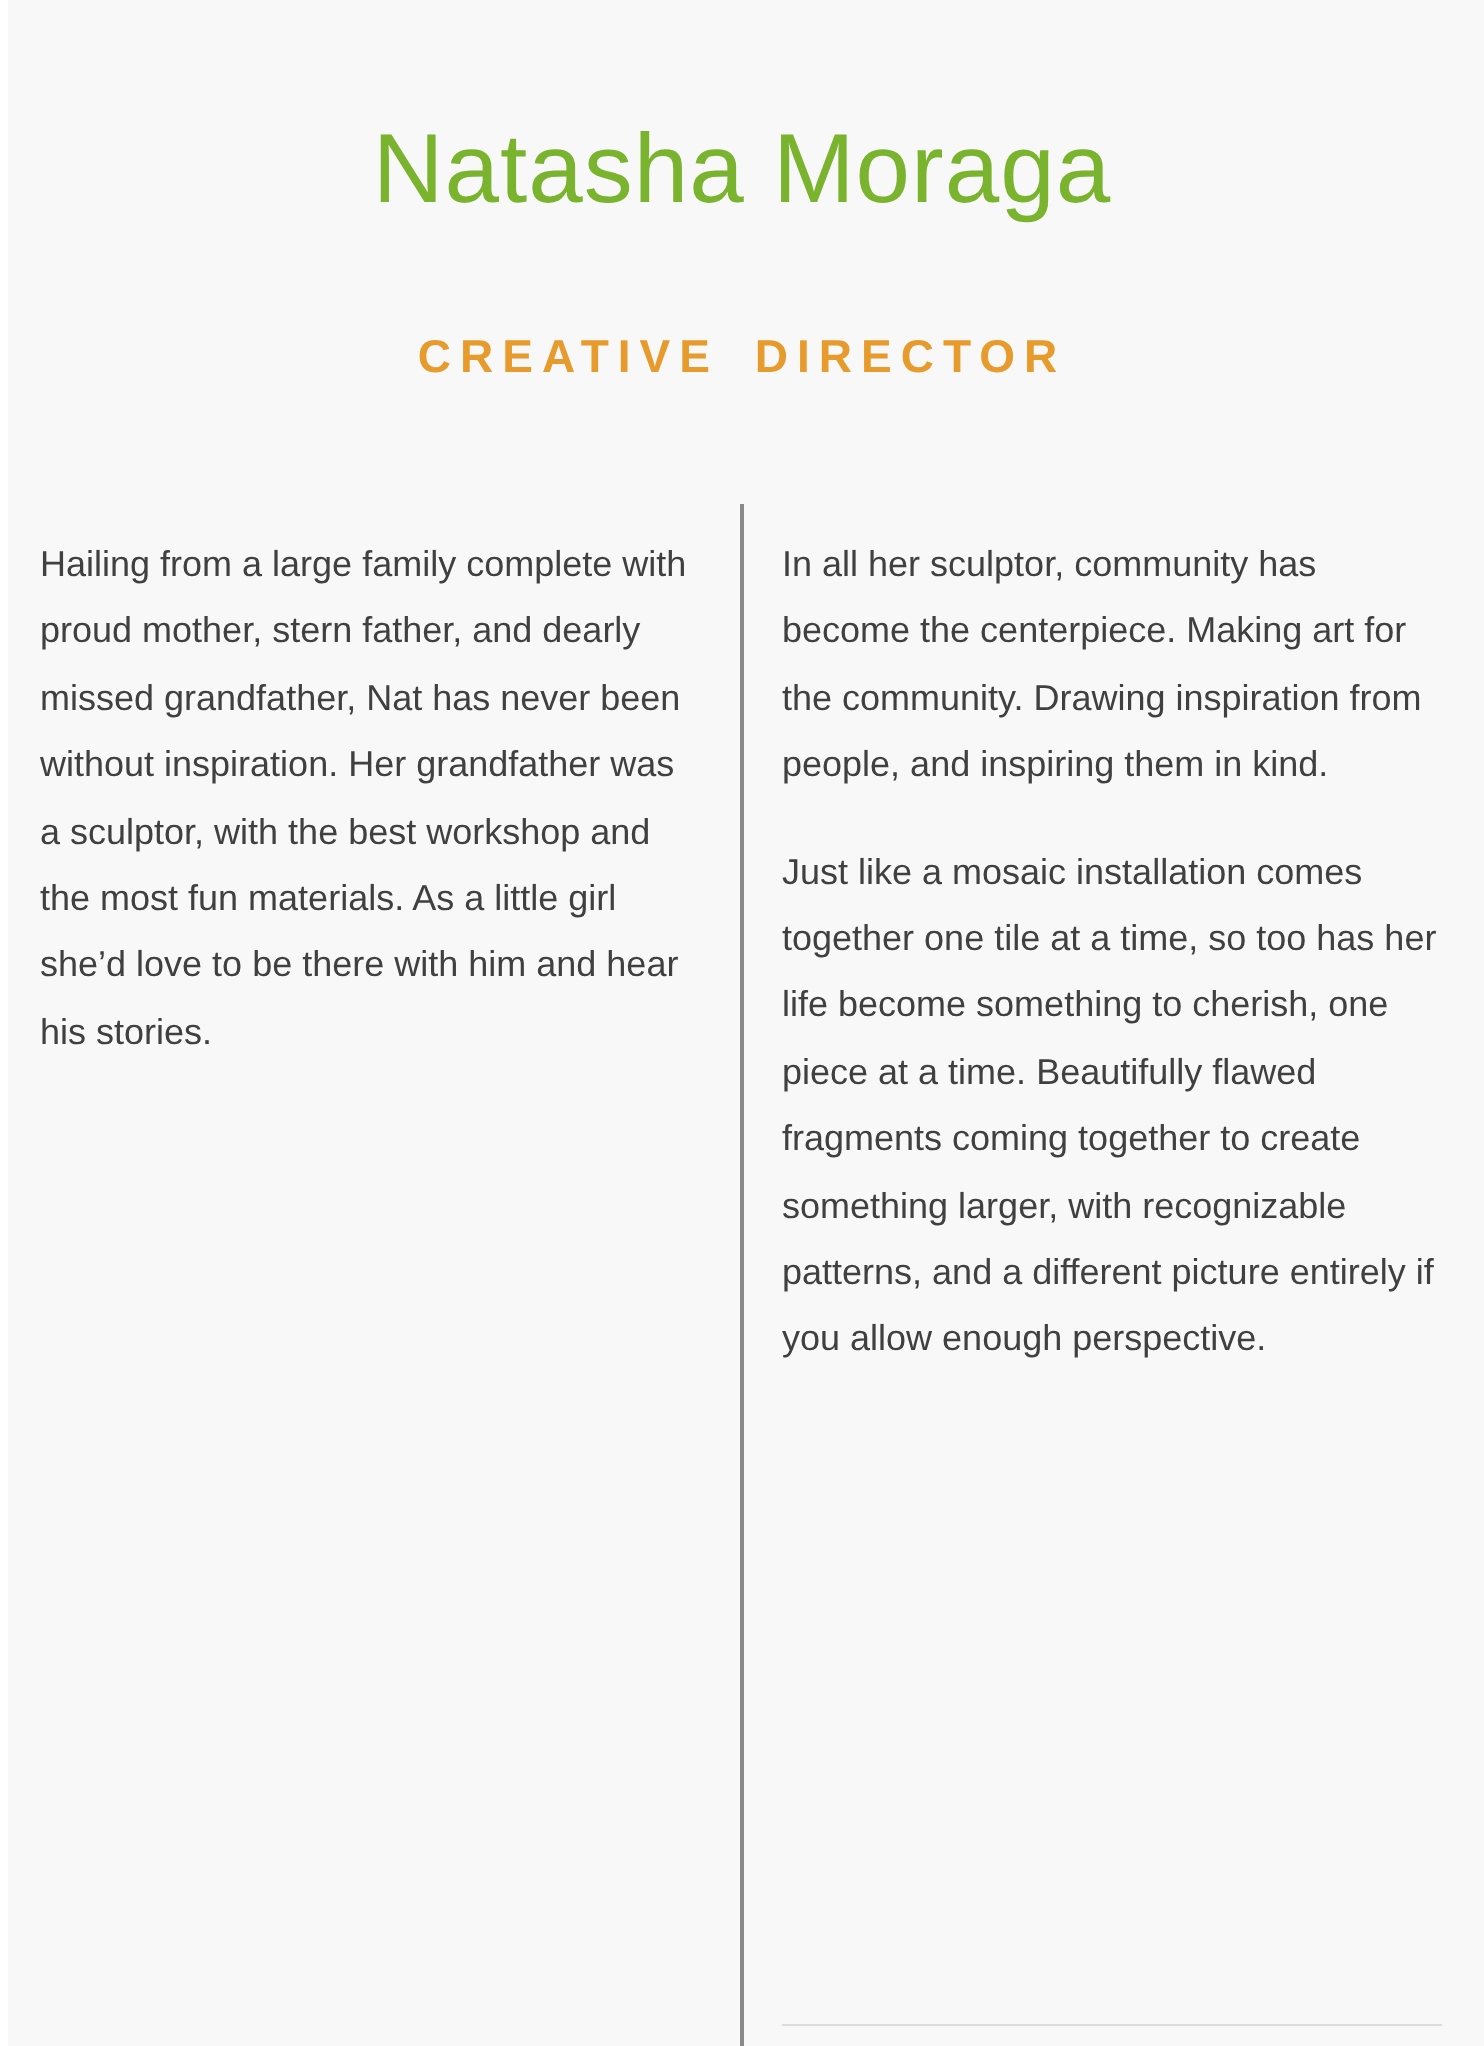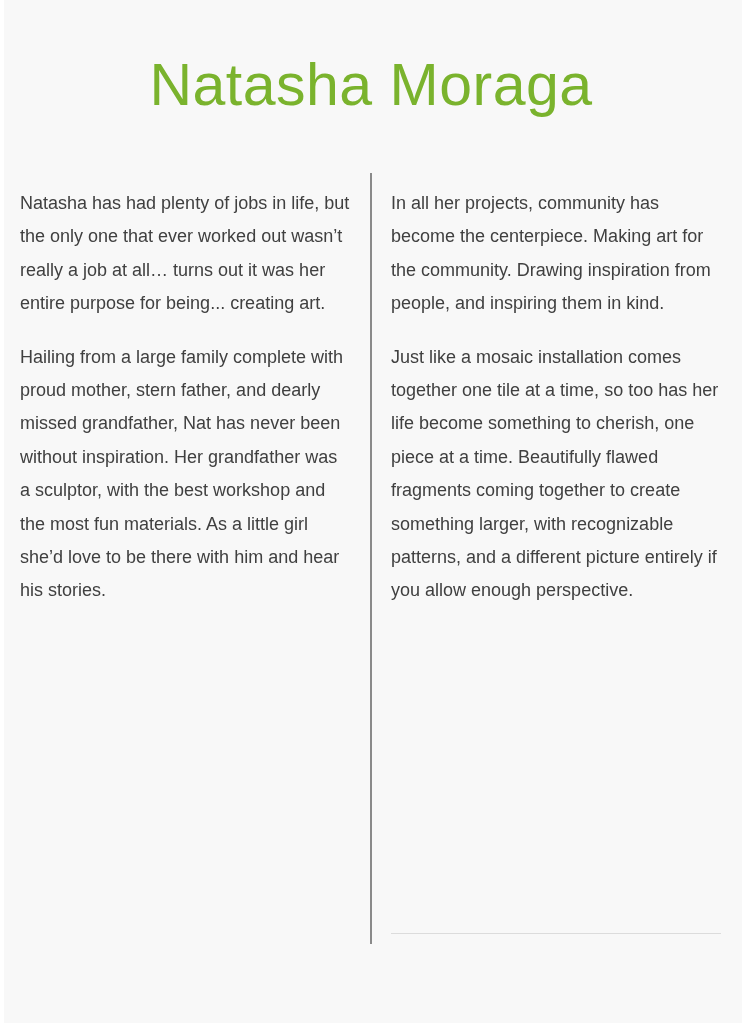--- a/index.html
+++ b/index.html
@@ -21,21 +21,21 @@
     width: 4px;
     height: 100%;
     background: #ffffff;
   }
   header.page-header {
     text-align: center;
     padding-top: 57px;
   }
   h1.title {
     margin: 0;
-    font-size: 59px;
+    font-size: 49px;
     font-weight: 300;
     line-height: 56px;
     color: #7ab32d;
     letter-spacing: 0.5px;
   }
   h2.subtitle {
     margin: 52px 0 0 0;
     font-size: 23px;
     font-weight: 700;
     line-height: 27px;
@@ -78,30 +78,30 @@
     background: #dcdcdc;
   }
 </style>
 </head>
 <body>
 
 <div class="edge-strip"></div>
 
 <header class="page-header">
   <h1 class="title">Natasha Moraga</h1>
+  <h2 class="subtitle">CREATIVE DIRECTOR</h2>
 </header>
 
 <main class="columns">
 
   <section class="col left">
-    <p>Natasha has had plenty of jobs in life, but the only one that ever worked out wasn’t really a job at all… turns out it was her entire purpose for being... creating art.</p>
     <p>Hailing from a large family complete with proud mother, stern father, and dearly missed grandfather, Nat has never been without inspiration. Her grandfather was a sculptor, with the best workshop and the most fun materials. As a little girl she’d love to be there with him and hear his stories.</p>
   </section>
 
   <div class="divider"></div>
 
   <section class="col right">
-    <p>In all her projects, community has become the centerpiece. Making art for the community. Drawing inspiration from people, and inspiring them in kind.</p>
+    <p>In all her sculptor, community has become the centerpiece. Making art for the community. Drawing inspiration from people, and inspiring them in kind.</p>
     <p>Just like a mosaic installation comes together one tile at a time, so too has her life become something to cherish, one piece at a time. Beautifully flawed fragments coming together to create something larger, with recognizable patterns, and a different picture entirely if you allow enough perspective.</p>
     <div class="rule"></div>
   </section>
 
 </main>
 
 </body></html>

